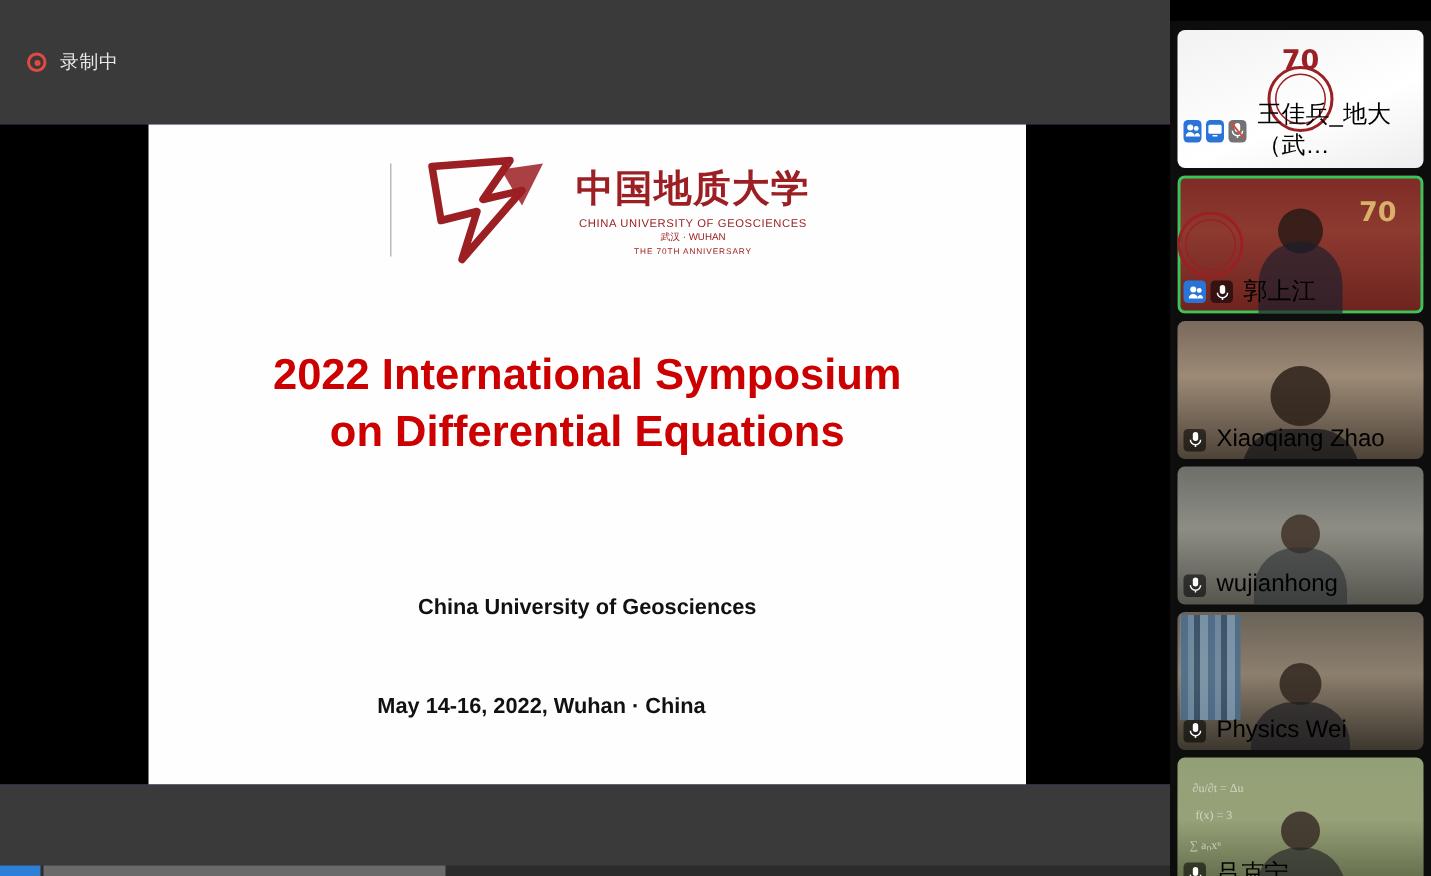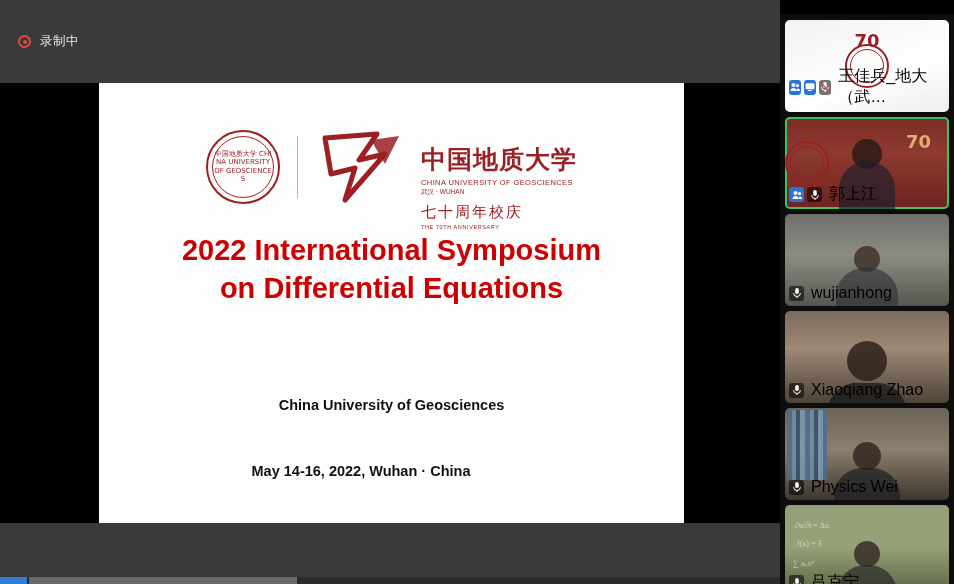--- a/index.html
+++ b/index.html
@@ -92,22 +92,21 @@
     margin: 0 17px;
   }
   .anniv {
     position: relative;
     width: 92px; height: 74px;
     display: flex; align-items: center; justify-content: center;
   }
   .anniv svg { display: block; }
   .uni-text {
     margin-left: 14px;
-    text-align: left;
-    margin-top: 40px;
+    text-align: center;
   }
   .uni-cn {
     color: #9b1f23;
     font-size: 25px;
     font-family: "DejaVu Sans", sans-serif;
     letter-spacing: 1px;
     font-weight: bold;
   }
   .uni-en {
     color: #9b1f23;
@@ -310,35 +309,31 @@
       <div class="rec-indicator">
         <span class="rec-dot"></span>
         <span class="rec-label">录制中</span>
       </div>
     </div>
 
     <div class="share-area">
       <div class="slide">
 
         <div class="logo-row">
-          <div class="seal">
-            <div class="seal-inner">中国地质大学 CHINA UNIVERSITY OF GEOSCIENCES</div>
-          </div>
           <div class="divider-v"></div>
           <div class="anniv">
             <svg width="92" height="74" viewBox="0 0 92 74" aria-hidden="true">
               <path d="M10 8 L62 4 L44 30 L70 24 L30 70 L40 38 L16 44 Z" fill="none" stroke="#9b1f23" stroke-width="5" stroke-linejoin="round"></path>
               <path d="M56 10 L84 6 L70 34 Z" fill="#9b1f23" opacity=".85"></path>
             </svg>
           </div>
           <div class="uni-text">
             <div class="uni-cn">中国地质大学</div>
             <div class="uni-en">CHINA UNIVERSITY OF GEOSCIENCES</div>
             <div class="uni-sub">武汉 · WUHAN</div>
-            <div class="uni-anniv-cn">七十周年校庆</div>
             <div class="uni-anniv-en">THE 70TH ANNIVERSARY</div>
           </div>
         </div>
 
         <div class="slide-title">
           <div>2022 International Symposium</div>
           <div>on Differential Equations</div>
         </div>
 
         <div class="slide-sub2">China University of Geosciences</div>
@@ -404,47 +399,47 @@
           <svg width="10" height="12" viewBox="0 0 10 12">
               <rect x="3.2" y="1" width="3.6" height="6" rx="1.8" fill="#fff"></rect>
               <path d="M1.6 6.1a3.4 3.4 0 0 0 6.8 0" fill="none" stroke="#fff" stroke-width="1"></path>
               <path d="M5 9.6V11" stroke="#fff" stroke-width="1"></path>
             </svg>
         </span>
         <span class="name-text">郭上江</span>
       </div>
     </div>
 
+    <div class="tile bg-4">
+      <div class="vhead" style="bottom:22px;width:40px;height:40px;background:rgba(45,33,25,.85);"></div>
+      <div class="vsilhouette" style="width:78px;height:30px;background:rgba(20,20,22,.7);"></div>
+      <div class="tile-badges">
+        <span class="badge">
+          <svg width="10" height="12" viewBox="0 0 10 12">
+              <rect x="3.2" y="1" width="3.6" height="6" rx="1.8" fill="#fff"></rect>
+              <path d="M1.6 6.1a3.4 3.4 0 0 0 6.8 0" fill="none" stroke="#fff" stroke-width="1"></path>
+              <path d="M5 9.6V11" stroke="#fff" stroke-width="1"></path>
+            </svg>
+        </span>
+        <span class="name-text">Xiaoqiang Zhao</span>
+      </div>
+    </div>
+
     <div class="tile bg-3">
       <div class="vhead" style="bottom:34px;width:26px;height:26px;background:rgba(60,45,35,.8);"></div>
       <div class="vsilhouette" style="width:62px;height:48px;background:rgba(45,48,52,.6);"></div>
       <div class="tile-badges">
         <span class="badge">
           <svg width="10" height="12" viewBox="0 0 10 12">
               <rect x="3.2" y="1" width="3.6" height="6" rx="1.8" fill="#fff"></rect>
               <path d="M1.6 6.1a3.4 3.4 0 0 0 6.8 0" fill="none" stroke="#fff" stroke-width="1"></path>
               <path d="M5 9.6V11" stroke="#fff" stroke-width="1"></path>
             </svg>
         </span>
         <span class="name-text">wujianhong</span>
-      </div>
-    </div>
-
-    <div class="tile bg-4">
-      <div class="vhead" style="bottom:22px;width:40px;height:40px;background:rgba(45,33,25,.85);"></div>
-      <div class="vsilhouette" style="width:78px;height:30px;background:rgba(20,20,22,.7);"></div>
-      <div class="tile-badges">
-        <span class="badge">
-          <svg width="10" height="12" viewBox="0 0 10 12">
-              <rect x="3.2" y="1" width="3.6" height="6" rx="1.8" fill="#fff"></rect>
-              <path d="M1.6 6.1a3.4 3.4 0 0 0 6.8 0" fill="none" stroke="#fff" stroke-width="1"></path>
-              <path d="M5 9.6V11" stroke="#fff" stroke-width="1"></path>
-            </svg>
-        </span>
-        <span class="name-text">Xiaoqiang Zhao</span>
       </div>
     </div>
 
     <div class="tile bg-5">
       <div class="tile-bookshelf"></div>
       <div class="vhead" style="bottom:30px;width:28px;height:28px;background:rgba(50,40,32,.85);"></div>
       <div class="vsilhouette" style="width:66px;height:42px;background:rgba(30,30,34,.7);"></div>
       <div class="tile-badges">
         <span class="badge">
           <svg width="10" height="12" viewBox="0 0 10 12">

